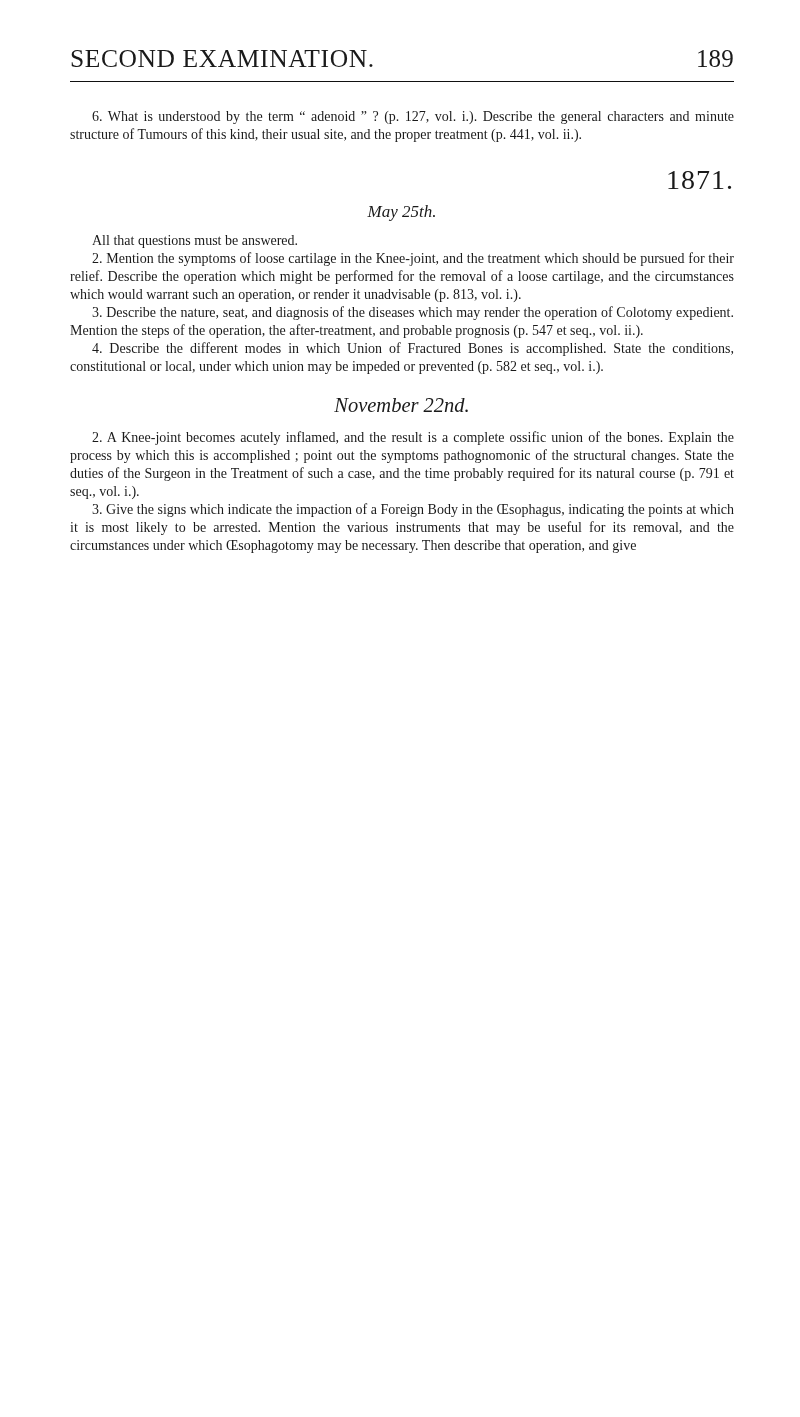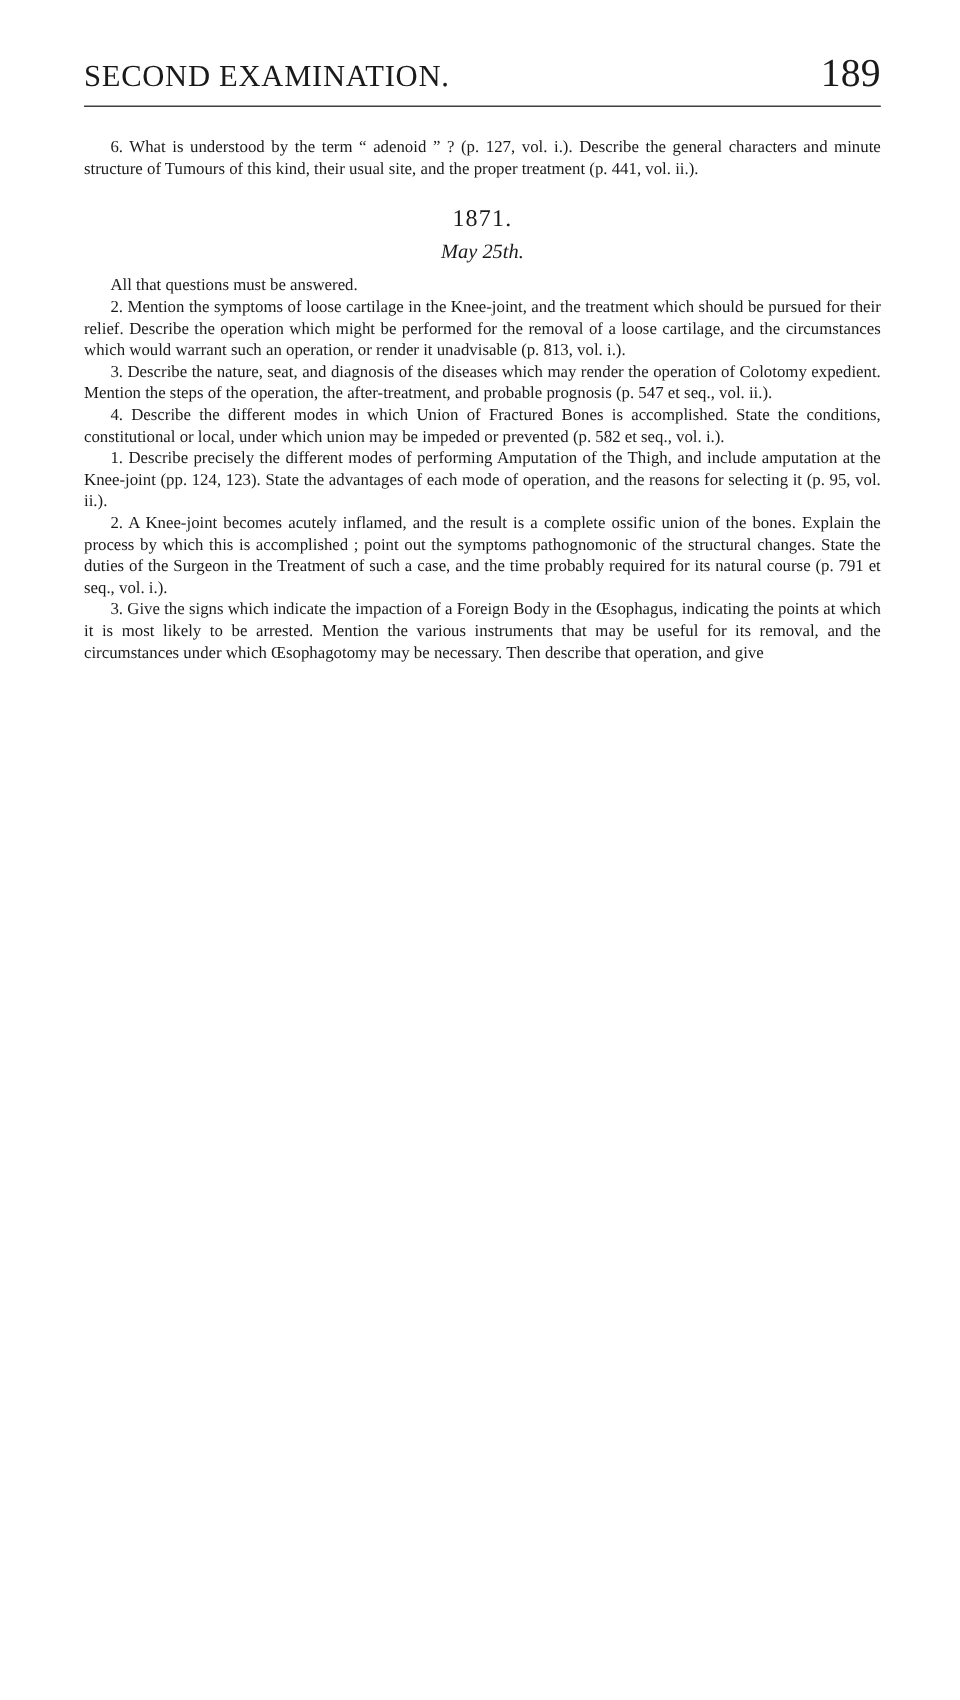--- a/index.html
+++ b/index.html
@@ -30,37 +30,37 @@
     letter-spacing: 0.6px;
     padding-bottom: 7px;
     border-bottom: 1.6px solid #111;
     margin-bottom: 26px;
   }
   .header .htitle {
     font-variant: normal;
     white-space: nowrap;
   }
   .header .hpage {
-    font-size: 33px;
+    font-size: 25px;
     letter-spacing: 0.2px;
   }
   p {
     margin: 0;
     font-size: 14px;
     line-height: 1.285;
     text-align: justify;
     text-justify: inter-word;
   }
   p.qitem {
     margin-bottom: 0px;
     text-indent: 22px;
   }
   .yearline {
-    text-align: center;
-    font-size: 20px;
+    text-align: right;
+    font-size: 28px;
     margin: 20px 0 4px 0;
     letter-spacing: 1px;
   }
   .dateline {
     text-align: center;
     font-size: 17px;
     font-style: italic;
     margin: 6px 0 10px 0;
   }
   .dateline2 {
@@ -85,18 +85,18 @@
   <div class="yearline">1871.</div>
 
   <div class="dateline">May 25th.</div>
 
   <p class="qitem">All that questions must be answered.</p>
 
   <p class="qitem">2. Mention the symptoms of loose cartilage in the Knee-joint, and the treatment which should be pursued for their relief. Describe the operation which might be performed for the removal of a loose cartilage, and the circumstances which would warrant such an operation, or render it unadvisable (p. 813, vol. i.).</p>
   <p class="qitem">3. Describe the nature, seat, and diagnosis of the diseases which may render the operation of Colotomy expedient. Mention the steps of the operation, the after-treatment, and probable prognosis (p. 547 et seq., vol. ii.).</p>
   <p class="qitem">4. Describe the different modes in which Union of Fractured Bones is accomplished. State the conditions, constitutional or local, under which union may be impeded or prevented (p. 582 et seq., vol. i.).</p>
 
+  <div class="dateline2">November 22nd.</div>
 
-  <p class="qitem">1. Describe precisely the different modes of performing Amputation of the Thigh, and include amputation at the Knee-joint (pp. 124, 123). State the advantages of each mode of operation, and the reasons for selecting it (p. 95, vol. ii.).</p>
   <p class="qitem">2. A Knee-joint becomes acutely inflamed, and the result is a complete ossific union of the bones. Explain the process by which this is accomplished ; point out the symptoms pathognomonic of the structural changes. State the duties of the Surgeon in the Treatment of such a case, and the time probably required for its natural course (p. 791 et seq., vol. i.).</p>
   <p class="qitem">3. Give the signs which indicate the impaction of a Foreign Body in the Œsophagus, indicating the points at which it is most likely to be arrested. Mention the various instruments that may be useful for its removal, and the circumstances under which Œsophagotomy may be necessary. Then describe that operation, and give</p>
 
 </div>
 
 </body></html>

